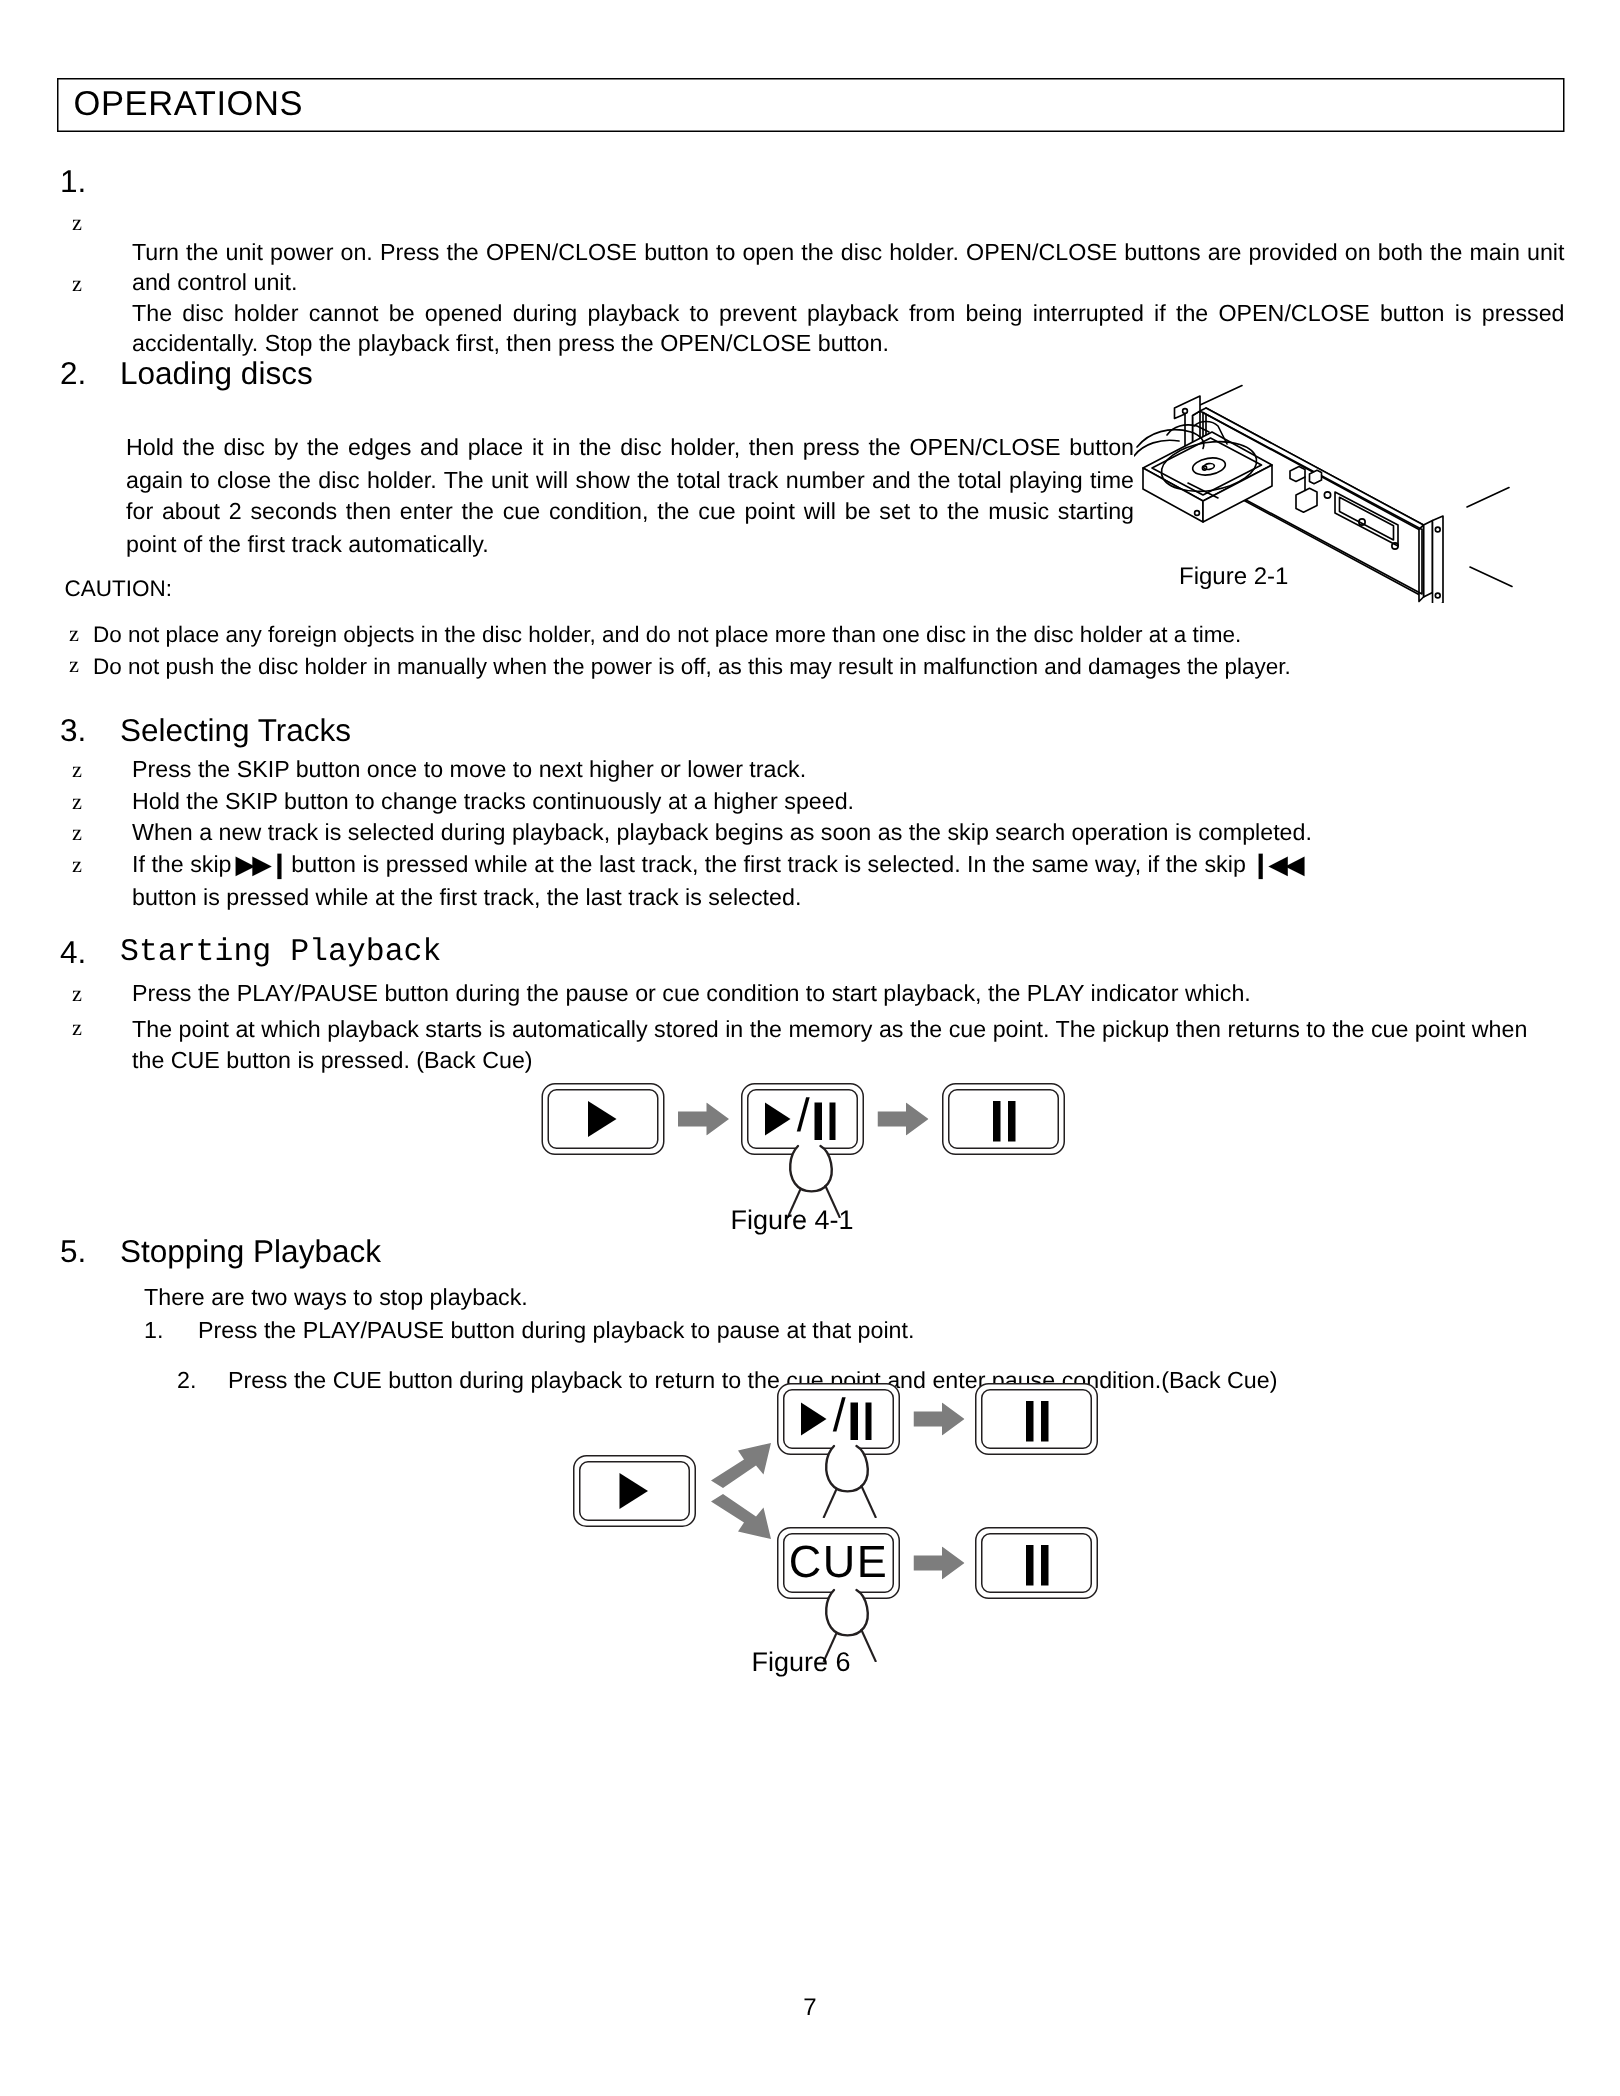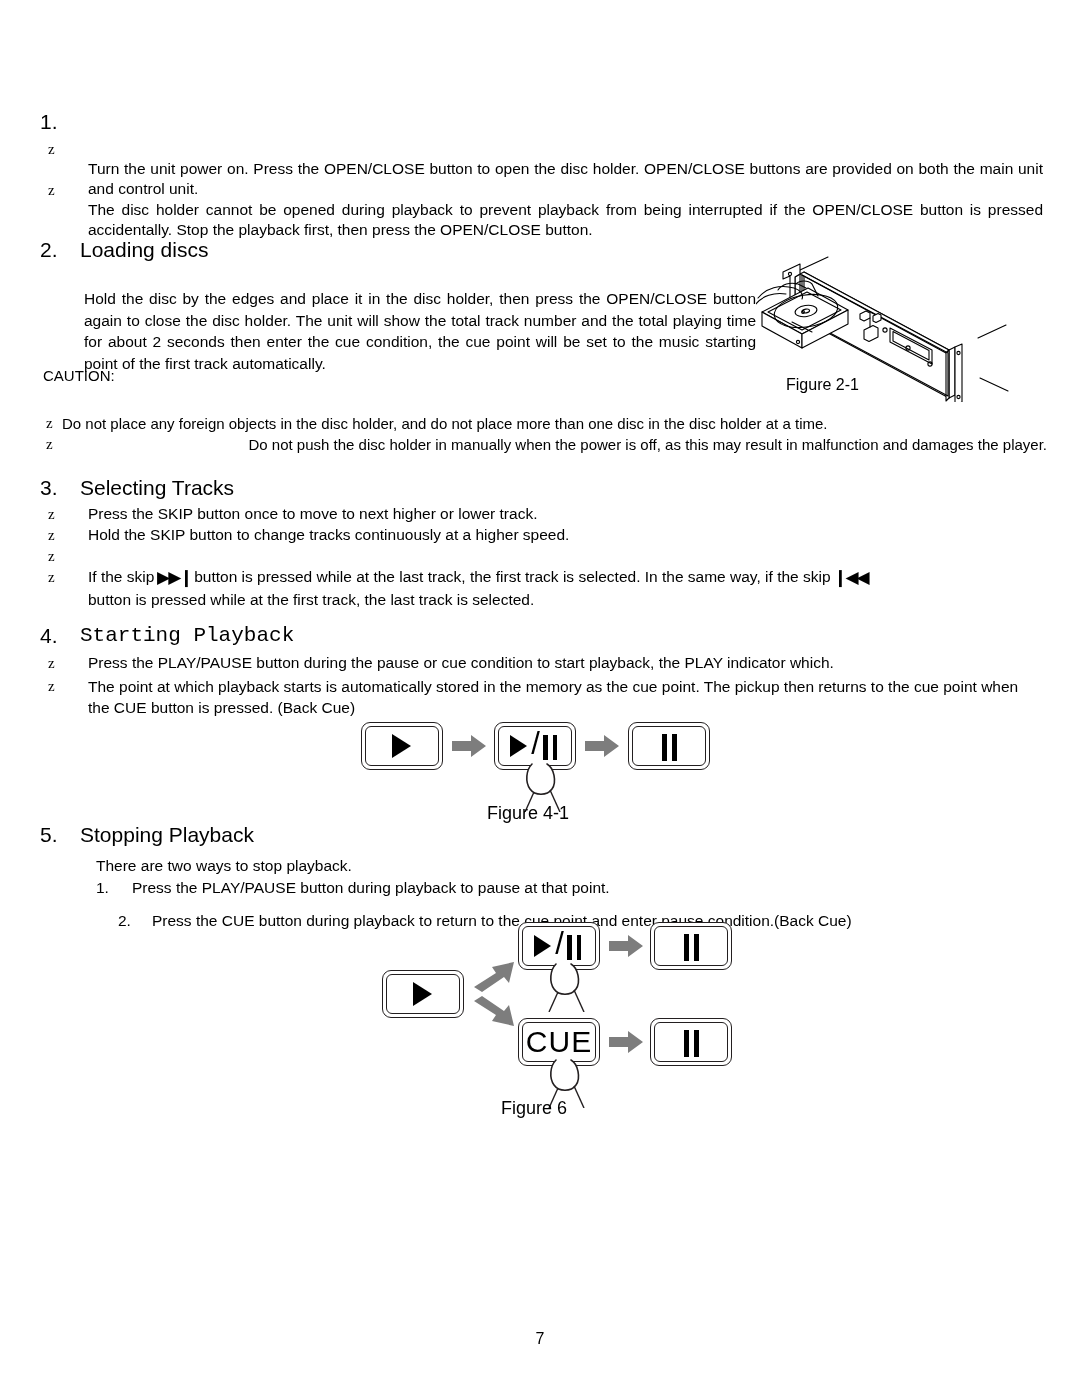--- a/index.html
+++ b/index.html
@@ -184,20 +184,23 @@
   
   .fig21 {
     position: absolute;
   }
 </style>
 </head>
 <body>
 
 <div id="page">
 
+  <div class="header-box">
+    <div class="header-title">OPERATIONS</div>
+  </div>
 
   <div class="sec-num abs" style="left:40px; top:110px;">1.</div>
 
   <div class="bullet-z" style="left:48px; top:141px;">z</div>
   <div class="body-text justified" style="left:88px; top:139px; width:955px;">Turn the unit power on. Press the OPEN/CLOSE button to open the disc holder. OPEN/CLOSE buttons are provided on both the main unit and control unit.</div>
 
   <div class="bullet-z" style="left:48px; top:182px;">z</div>
   <div class="body-text justified" style="left:88px; top:180px; width:955px;">The disc holder cannot be opened during playback to prevent playback from being interrupted if the OPEN/CLOSE button is pressed accidentally. Stop the playback first, then press the OPEN/CLOSE button.</div>
 
   <div class="sec-num abs" style="left:40px; top:238px;">2.</div>
@@ -261,38 +264,39 @@
         <circle cx="152" cy="96" r="2.1"></circle>
         <circle cx="174" cy="112" r="2.1"></circle>
 
         <line x1="114" y1="66" x2="114" y2="75"></line>
       </g>
     </svg>
   </div>
 
   <div class="fig-label" style="left:786px; top:376px;">Figure 2-1</div>
 
-  <div class="small-text" style="left:43px; top:366px;">CAUTION:</div>
+  <div class="small-text" style="left:43px; top:383px;">CAUTION:</div>
 
   <div class="bullet-z" style="left:46px; top:415px;">z</div>
   <div class="small-text" style="left:62px; top:414px; width:985px;">Do not place any foreign objects in the disc holder, and do not place more than one disc in the disc holder at a time.</div>
 
   <div class="bullet-z" style="left:46px; top:436px;">z</div>
-  <div class="small-text" style="left:62px; top:435px; width:985px;text-align:right;">Do not push the disc holder in manually when the power is off, as this may result in malfunction and damages the player.</div>
+  <div class="small-text" style="left:62px; top:435px; width:985px;">Do not push the disc holder in manually when the power is off, as this may result in malfunction and damages the player.</div>
 
   <div class="sec-num abs" style="left:40px; top:476px;">3.</div>
   <div class="sec-head abs" style="left:80px; top:476px;">Selecting Tracks</div>
 
   <div class="bullet-z" style="left:48px; top:506px;">z</div>
   <div class="body-text" style="left:88px; top:504px; width:950px;">Press the SKIP button once to move to next higher or lower track.</div>
 
   <div class="bullet-z" style="left:48px; top:527px;">z</div>
   <div class="body-text" style="left:88px; top:525px; width:950px;">Hold the SKIP button to change tracks continuously at a higher speed.</div>
 
   <div class="bullet-z" style="left:48px; top:548px;">z</div>
+  <div class="body-text" style="left:88px; top:546px; width:950px;">When a new track is selected during playback, playback begins as soon as the skip search operation is completed.</div>
 
   <div class="bullet-z" style="left:48px; top:569px;">z</div>
   <div class="body-text" style="left:88px; top:566px; width:955px; line-height:22px;"><span>If the skip</span><span class="skip-glyph">&nbsp;▶▶❙&nbsp;</span><span>button is pressed while at the last track, the first track is selected. In the same way, if the skip</span><span class="skip-glyph">&nbsp;❙◀◀</span><br><span>button is pressed while at the first track, the last track is selected.</span></div>
 
   <div class="sec-num abs" style="left:40px; top:624px;">4.</div>
   <div class="sec-head abs" style="left:80px; top:624px;font-family:Liberation Mono, monospace;">Starting Playback</div>
 
   <div class="bullet-z" style="left:48px; top:655px;">z</div>
   <div class="body-text" style="left:88px; top:653px; width:950px;">Press the PLAY/PAUSE button during the pause or cue condition to start playback, the PLAY indicator which.</div>
 

